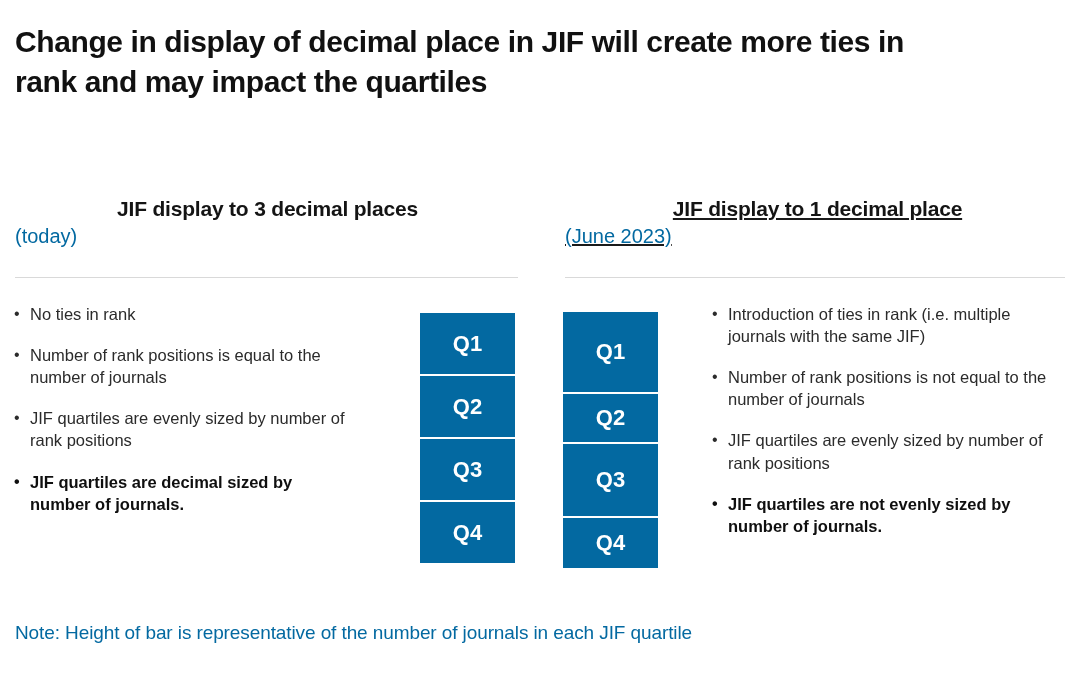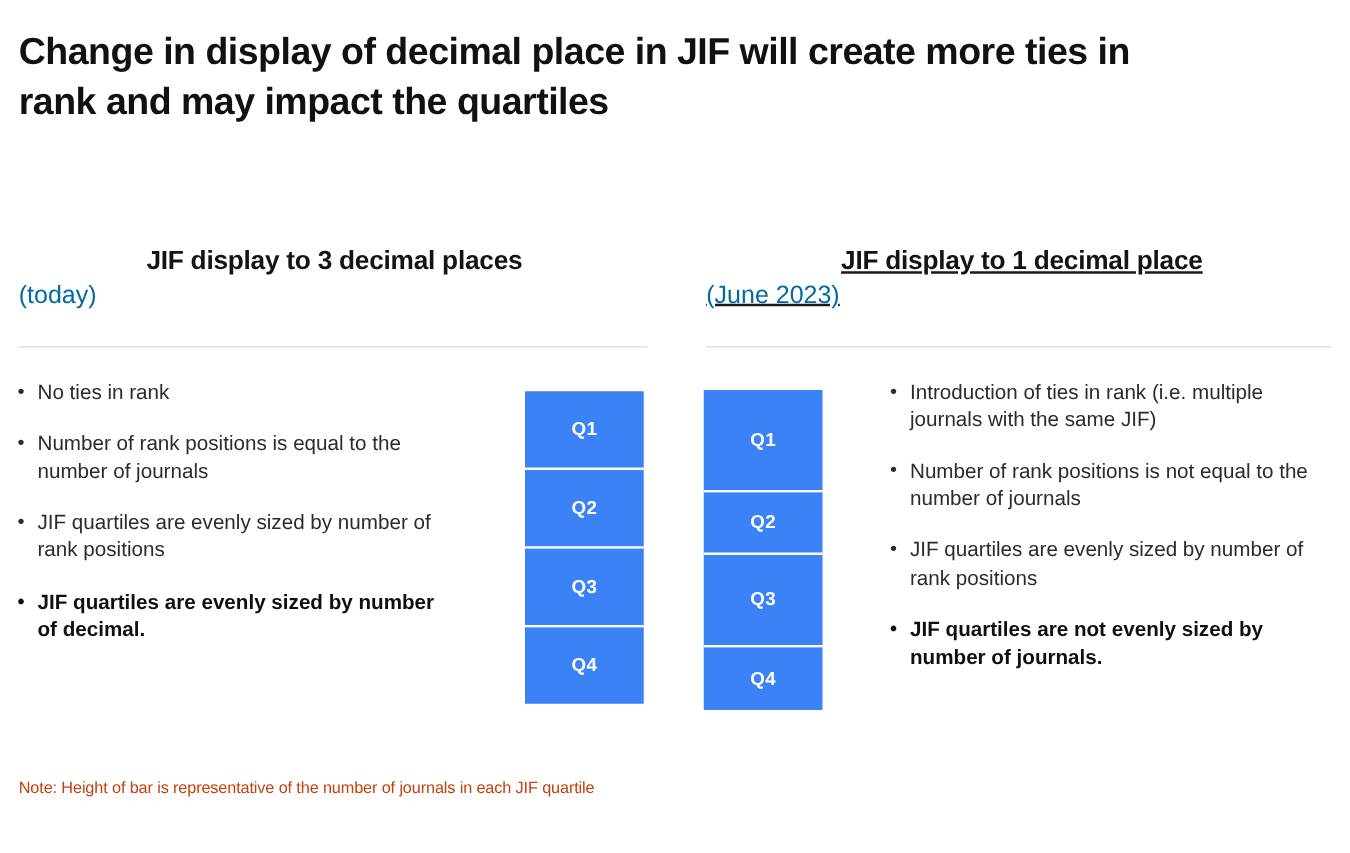--- a/index.html
+++ b/index.html
@@ -95,40 +95,40 @@
   .bar {
     position: absolute;
     width: 95px;
     display: flex;
     flex-direction: column;
   }
   .bar.left  { left: 420px; top: 313px; height: 250px; }
   .bar.right { left: 563px; top: 312px; height: 256px; }
 
   .seg {
-    background: #3b82f6;
+    background: #0369a1;
     color: #ffffff;
-    font-size: 15px;
+    font-size: 22px;
     font-weight: 700;
     display: flex;
     align-items: center;
     justify-content: center;
     box-sizing: border-box;
     border-bottom: 2px solid #ffffff;
     letter-spacing: 0.2px;
   }
   .seg:last-child { border-bottom: none; }
 
   
   .note {
     position: absolute;
     left: 15px;
     top: 622px;
-    font-size: 13px;
-    color: #c2410c;
+    font-size: 19px;
+    color: #0369a1;
     letter-spacing: -0.1px;
   }
 </style>
 </head>
 <body>
 
 <div class="slide-title">Change in display of decimal place in JIF will create more ties in rank and may impact the quartiles</div>
 
 <div class="col-head left">
   <div class="col-head-main">JIF display to 3 decimal places</div>
@@ -150,21 +150,21 @@
   <li>
     <span class="dot">•</span>
     <span class="txt">Number of rank positions is equal to the number of journals</span>
   </li>
   <li>
     <span class="dot">•</span>
     <span class="txt">JIF quartiles are evenly sized by number of rank positions</span>
   </li>
   <li class="strong">
     <span class="dot">•</span>
-    <span class="txt">JIF quartiles are evenly sized by number of decimal.</span>
+    <span class="txt">JIF quartiles are decimal sized by number of journals.</span>
   </li>
 </ul>
 
 <div class="bar left">
   <div class="seg" style="flex:25">Q1</div>
   <div class="seg" style="flex:25">Q2</div>
   <div class="seg" style="flex:25">Q3</div>
   <div class="seg" style="flex:25">Q4</div>
 </div>
 

